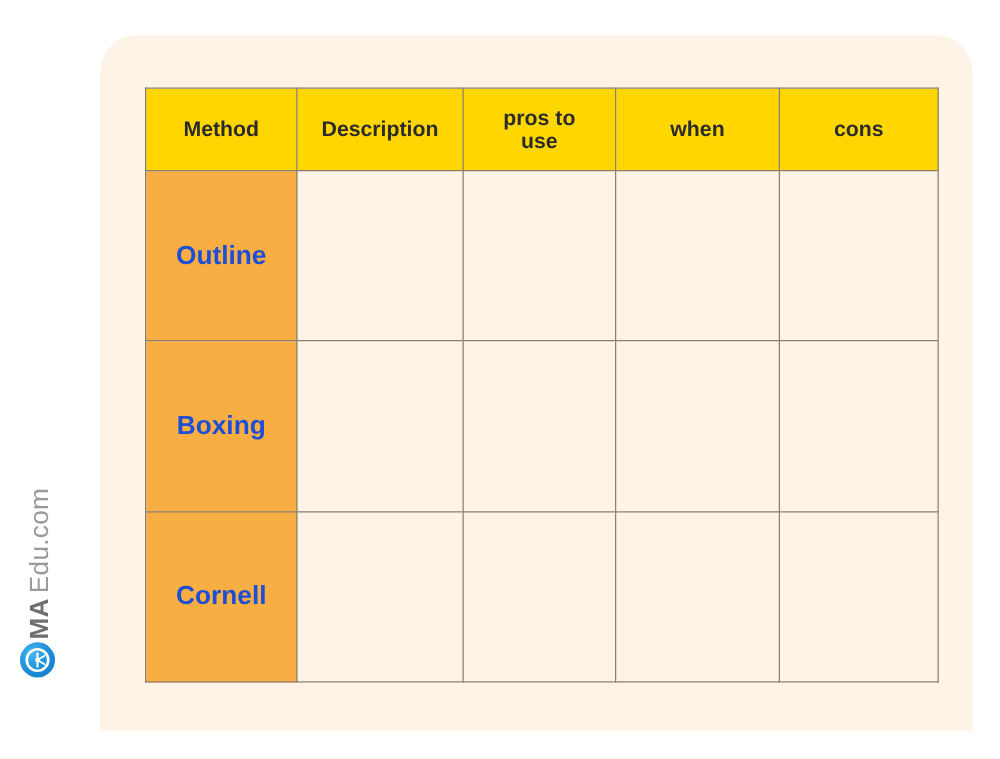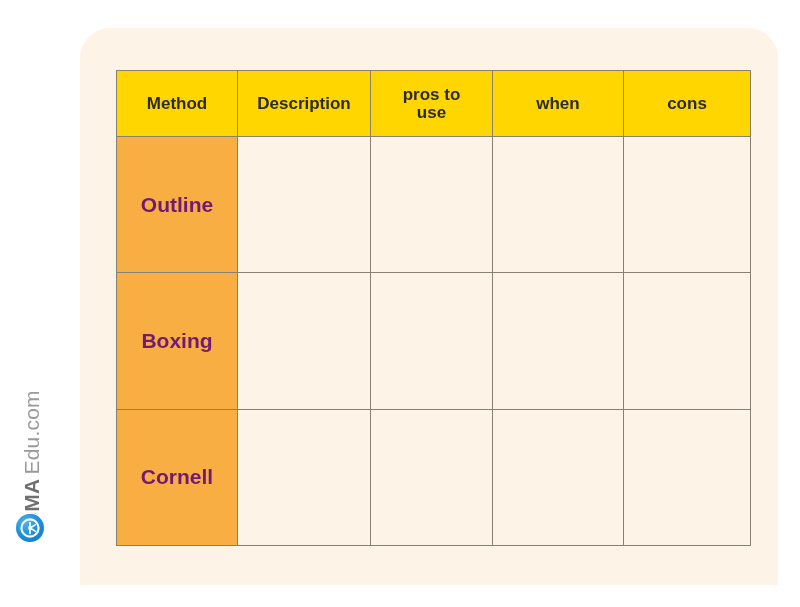--- a/index.html
+++ b/index.html
@@ -109,21 +109,21 @@
     color: #2b2b2b;
     font-weight: bold;
     font-size: 17px;
     line-height: 1.05;
     height: 65px;
   }
 
   
   .method-cell {
     background: #f9ae44;
-    color: #701a75;
+    color: #1d4ed8;
     font-weight: bold;
     font-size: 21px;
   }
 
   
   .blank-cell {
     background: #fdf3e7;
   }
 
   

